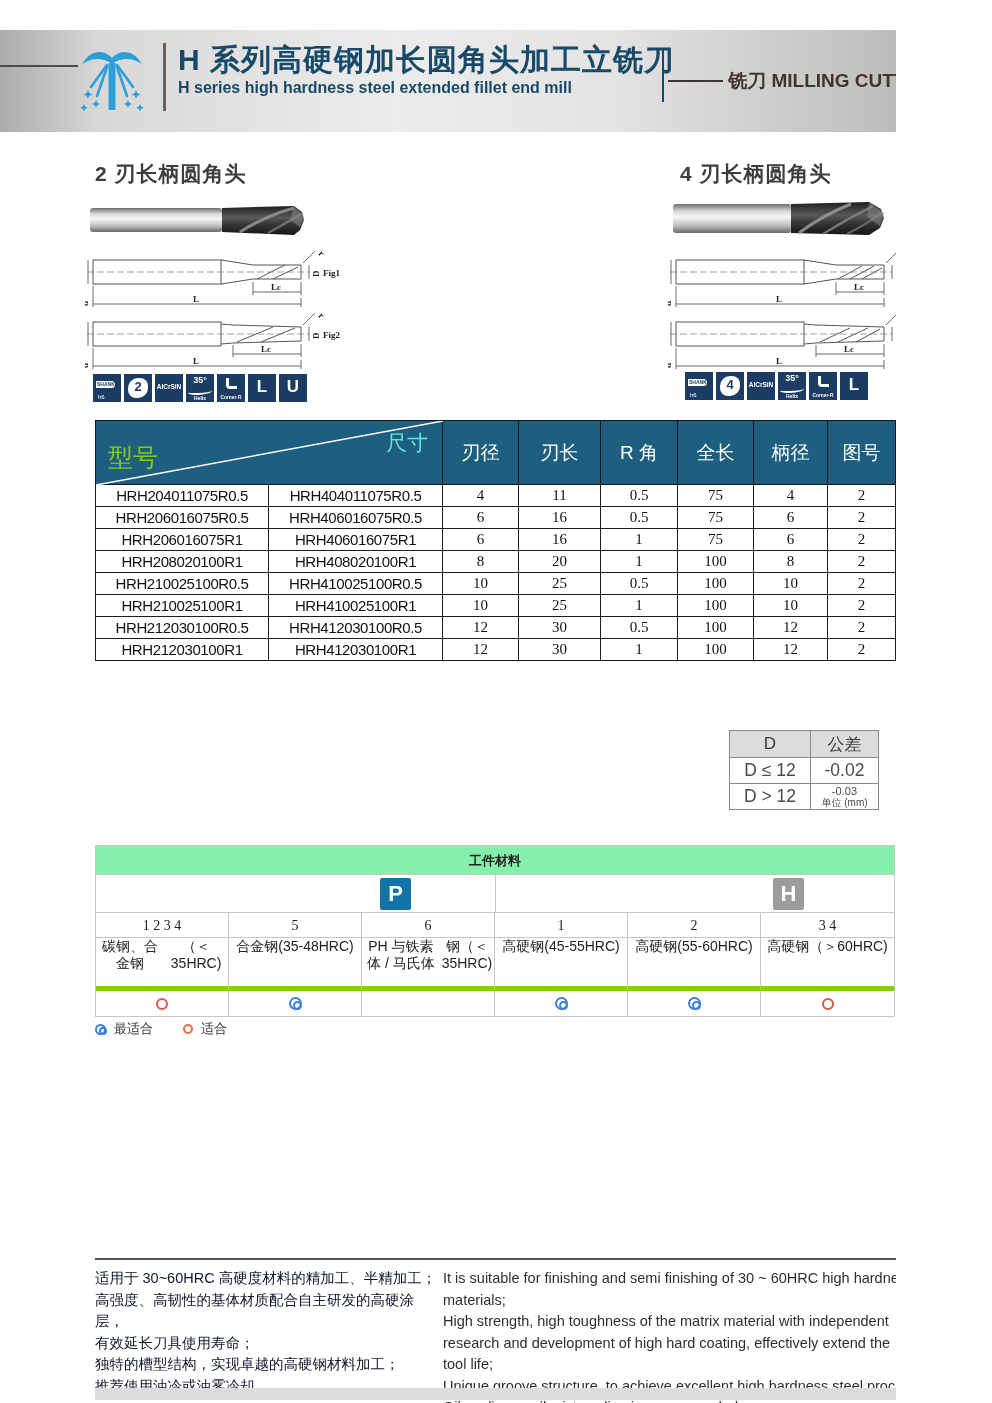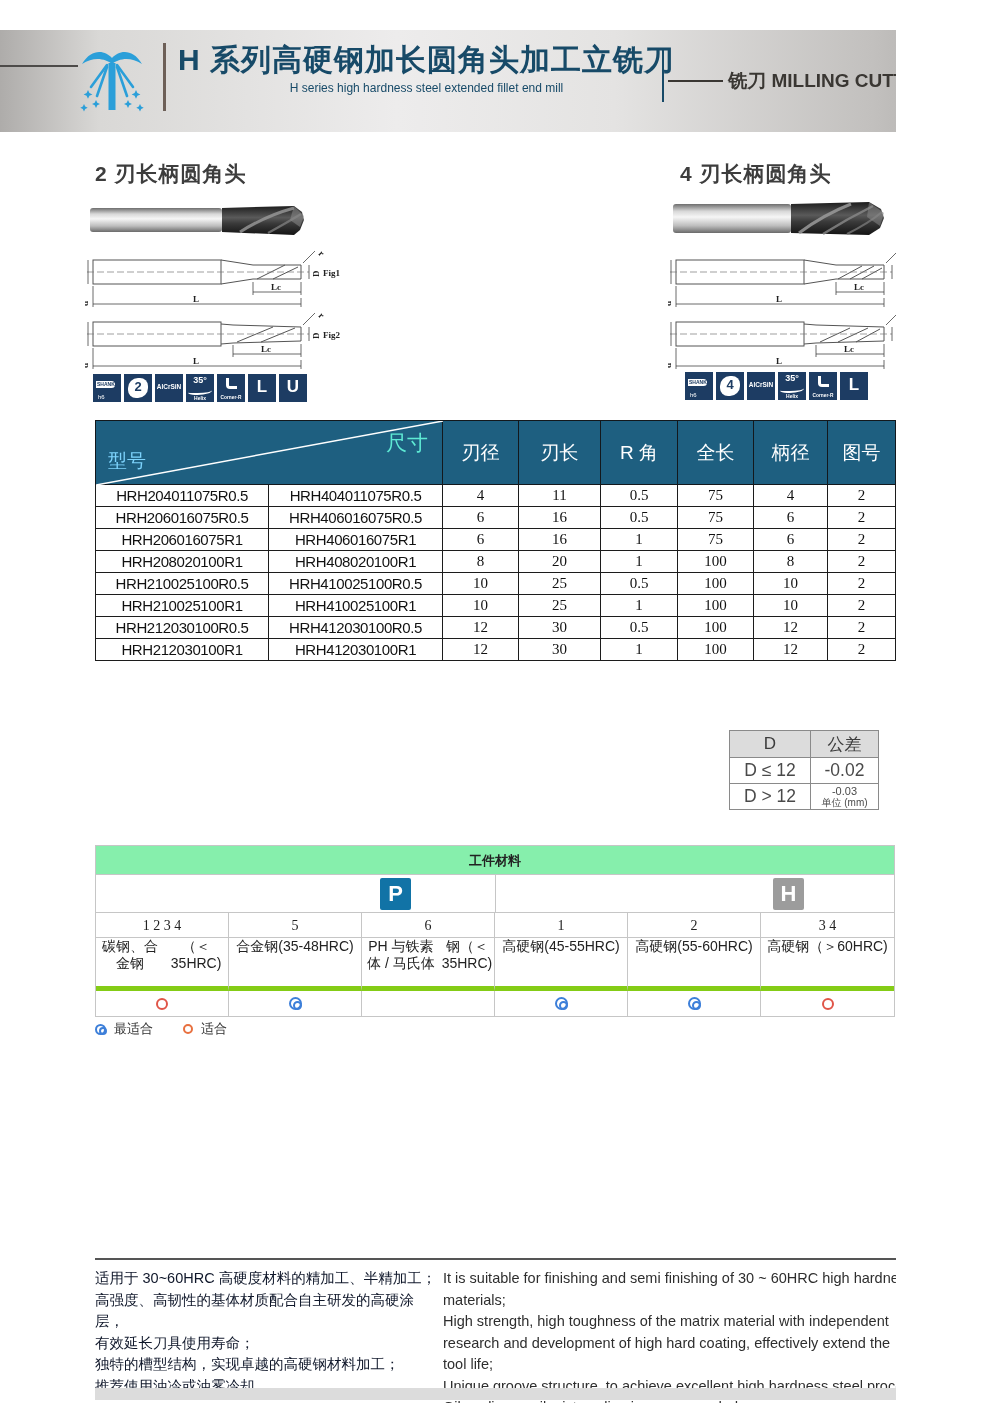--- a/index.html
+++ b/index.html
@@ -7,21 +7,21 @@
   #page { position:relative; width:896px; height:1403px; background:#fff; overflow:hidden; }
 
   
   .header-strip { position:absolute; left:0; top:30px; width:992px; height:102px;
     background:linear-gradient(90deg,#aeacaa 0%,#d9d8d6 10%,#edecec 40%,#e4e3e2 62%,#c2c0be 88%,#a9a7a5 100%); }
   .hline-left { position:absolute; left:0; top:35px; width:78px; height:2px; background:#4d4b49; }
   .logo-svg { position:absolute; left:76px; top:12px; }
   .logo-divider { position:absolute; left:163px; top:13px; width:3px; height:68px; background:#6d5f57; }
   .title-block { position:absolute; left:178px; top:13px; }
   .title-zh { font-size:30px; font-weight:bold; color:#174a68; letter-spacing:1px; line-height:34px; white-space:nowrap; }
-  .title-en { font-size:12px; font-weight:normal; color:#174a68; line-height:22px; white-space:nowrap;text-align:center; }
+  .title-en { font-size:16px; font-weight:bold; color:#174a68; line-height:22px; white-space:nowrap; }
   .title-divider { position:absolute; left:662px; top:18px; width:2px; height:54px; background:#174a68; }
   .cat-row { position:absolute; left:668px; top:20px; width:324px; height:30px; display:flex; align-items:center;margin-top:16px; }
   .cat-line { flex:1; height:2px; background:#3a3733; }
   .cat-text { font-size:19px; font-weight:bold; color:#3a3733; white-space:nowrap; padding:0 5px; }
 
   
   .sec-title { position:absolute; font-size:21px; font-weight:bold; color:#3d3d3d; letter-spacing:1px; }
 
   
   .draw-label { font-family:"Liberation Serif", serif; font-weight:bold; font-size:9px; fill:#222; }
@@ -42,21 +42,21 @@
   .badge .b-corner-glyph { position:absolute; left:9px; top:4px; width:11px; height:11px; border-left:3px solid #fff; border-bottom:3px solid #fff; border-bottom-left-radius:4px; }
   .badge .b-corner-lbl { position:absolute; left:0; bottom:2px; width:28px; text-align:center; font-size:4.8px; font-weight:bold; color:#fff; }
   .badge .b-letter { position:absolute; left:0; top:3px; width:28px; text-align:center; font-size:17px; font-weight:bold; color:#fff; }
 
   
   table.spec { position:absolute; left:95px; top:420px; width:800px; border-collapse:collapse; table-layout:fixed; }
   table.spec td, table.spec th { border:1.5px solid #1c1c1c; text-align:center; vertical-align:middle; padding:0; }
   .spec .hrow td { background:#1e5f80; color:#fff; font-size:19px; font-weight:normal; height:64px; border-color:#13181c; }
   .spec .diag-cell { position:relative; }
   .spec .diag-cell svg { position:absolute; left:0; top:0; }
-  .spec .diag-bl { position:absolute; left:12px; bottom:10px; font-size:19px; color:#7dd3fc; }
+  .spec .diag-bl { position:absolute; left:12px; bottom:10px; font-size:25px; color:#84cc16; }
   .spec .diag-tr { position:absolute; right:14px; top:8px; font-size:21px; color:#5eead4; }
   .spec .subrow td { height:20px; font-family:"Liberation Serif", serif; font-size:15.5px; color:#111; background:#fff; }
   .spec .drow td { height:22px; font-size:15px; color:#111; background:#fff; }
   .spec .drow td.model { font-size:15px; letter-spacing:-0.4px; }
   .spec .drow td.num { font-family:"Liberation Serif", serif; font-size:15px; }
 
   
   table.tol { position:absolute; left:729px; top:730px; width:149px; border-collapse:collapse; table-layout:fixed; }
   table.tol td { border:1.5px solid #8a8a8a; text-align:center; vertical-align:middle; color:#4a4a4a; }
   .tol .thead td { background:#dcdcdc; height:27px; font-size:17px; color:#3c3c3c; }

